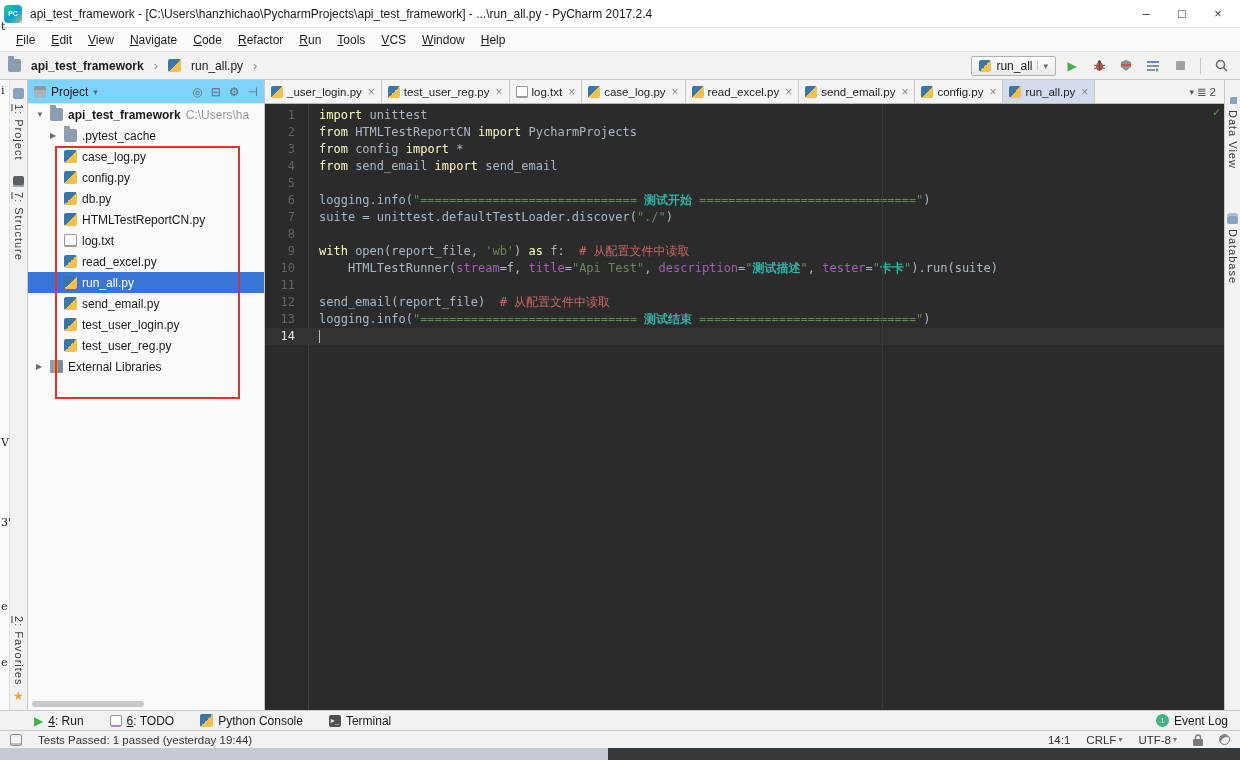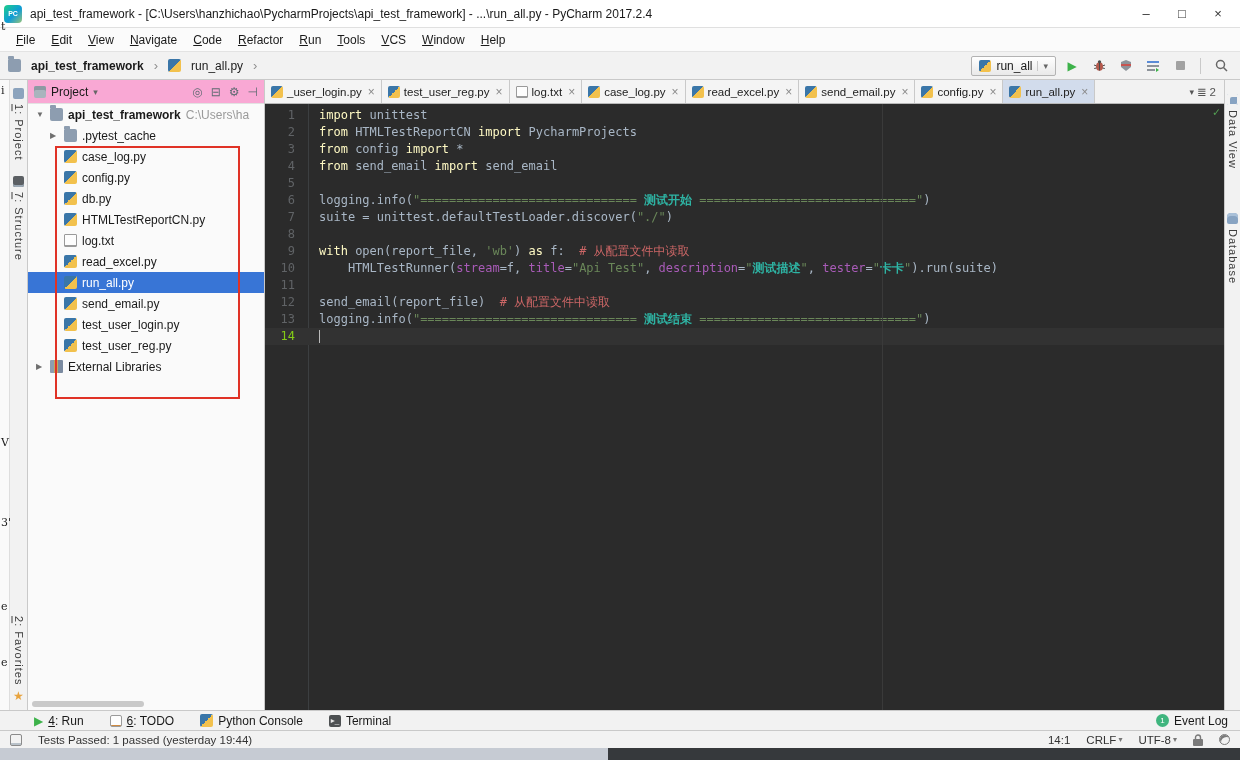--- a/index.html
+++ b/index.html
@@ -40,21 +40,21 @@
   .stripe-label{writing-mode:vertical-lr;font-size:11px;color:#3c3c3c;letter-spacing:1px;white-space:nowrap}
   .stripe-ic{width:11px;height:11px;flex:none;border-radius:2px}
   .ic-project{background:#8ba3bd}
   .ic-structure{background:#5b5f63;box-shadow:inset 0 -2px 0 #9aa7b3}
   .ic-favorites{background:none;color:#e8a33d;font-size:12px;width:auto;height:auto;line-height:1}
   .ic-dataview{background:#87a3c2;box-shadow:inset 0 0 0 1px #f2f2f2,inset 3px 3px 0 #f2f2f2}
   .ic-database{background:#87a3c2;border-radius:4px 4px 2px 2px;box-shadow:inset 0 3px 0 #a9c0d8}
 
   
   .project{width:237px;background:#fafafa;border-right:1px solid #c9c9c9;position:relative;flex:none;overflow:hidden}
-  .p-header{height:24px;display:flex;align-items:center;gap:5px;padding:0 6px;background:#f9a8d4;border-bottom:1px solid #e2e2e2}
+  .p-header{height:24px;display:flex;align-items:center;gap:5px;padding:0 6px;background:#7dd3fc;border-bottom:1px solid #e2e2e2}
   .p-tool-ic{width:12px;height:12px;background:#a9b4bd;border-radius:2px;box-shadow:inset 0 4px 0 #8d99a3}
   .p-dd{color:#666;font-size:9px}
   .p-actions{margin-left:auto;display:flex;gap:8px;color:#5f6a72;font-size:12px}
   .p-actions span{cursor:default}
   .tree-row{height:21px;display:flex;align-items:center;white-space:nowrap;overflow:hidden;cursor:default}
   .tree-row.rootlvl{padding-left:8px}
   .tree-row.child{padding-left:22px}
   .arrow{width:14px;color:#6e6e6e;font-size:8px;flex:none}
   .root-name{font-weight:bold;margin-right:5px}
   .root-path{color:#9a9a9a}
@@ -81,21 +81,21 @@
   .tab.active{background:#d2dcec}
   .tab .fic{width:12px;height:12px;margin-right:0}
   .tab .close{color:#8a8a8a;font-size:12px;margin-left:2px}
   .tab-overflow{margin-left:auto;display:flex;align-items:center;gap:3px;padding:0 8px;color:#555}
 
   .editor{flex:1;position:relative;background:#2b2b2b;font-family:"DejaVu Sans Mono",monospace;font-size:12px;padding-top:3px;overflow:hidden;cursor:text}
   .gutter-bg{position:absolute;left:0;top:0;bottom:0;width:44px;border-right:1px solid #3c3f41}
   .eline{display:flex;height:17px;line-height:17px;position:relative}
   .eline.cur{background:#323232}
   .ln{width:44px;flex:none;text-align:right;padding-right:14px;color:#606366}
-  .eline.cur .ln{color:#84cc16}
+  .eline.cur .ln{color:#e5e5e5}
   .code{white-space:pre;padding-left:10px;color:#a9b7c6}
   .caret{width:1px;height:13px;background:#bbbbbb;margin-top:2px}
   .tk-kw{color:#fef9c3}
   .tk-d{color:#a9b7c6}
   .tk-s{color:#6a8759}
   .tk-zh{color:#2eb4a4;font-weight:bold}
   .tk-c{color:#cc6666}
   .tk-p{color:#a95bb8}
   .guide{position:absolute;top:0;bottom:0;left:617px;width:1px;background:#3a3a3a}
   .inspect-ok{position:absolute;top:1px;right:4px;color:#54a254;font-size:12px}

